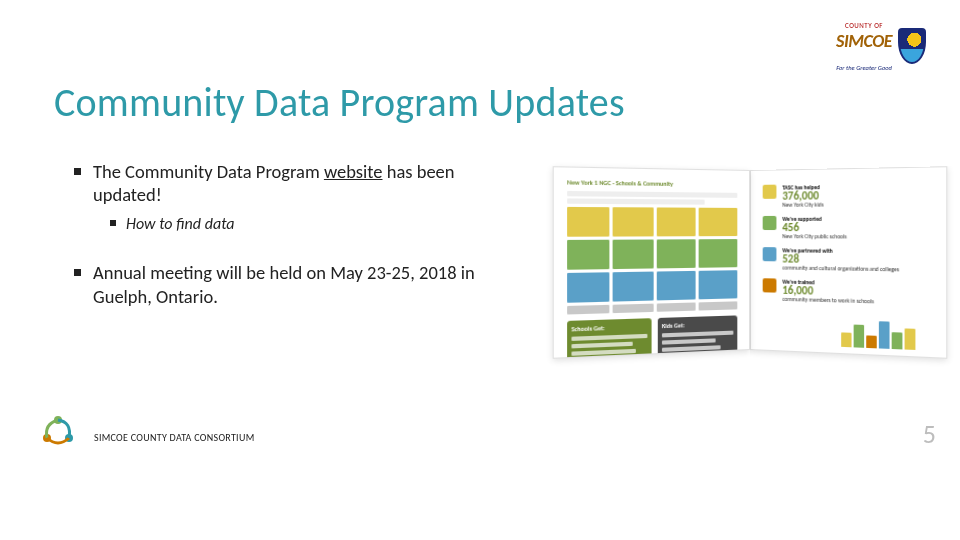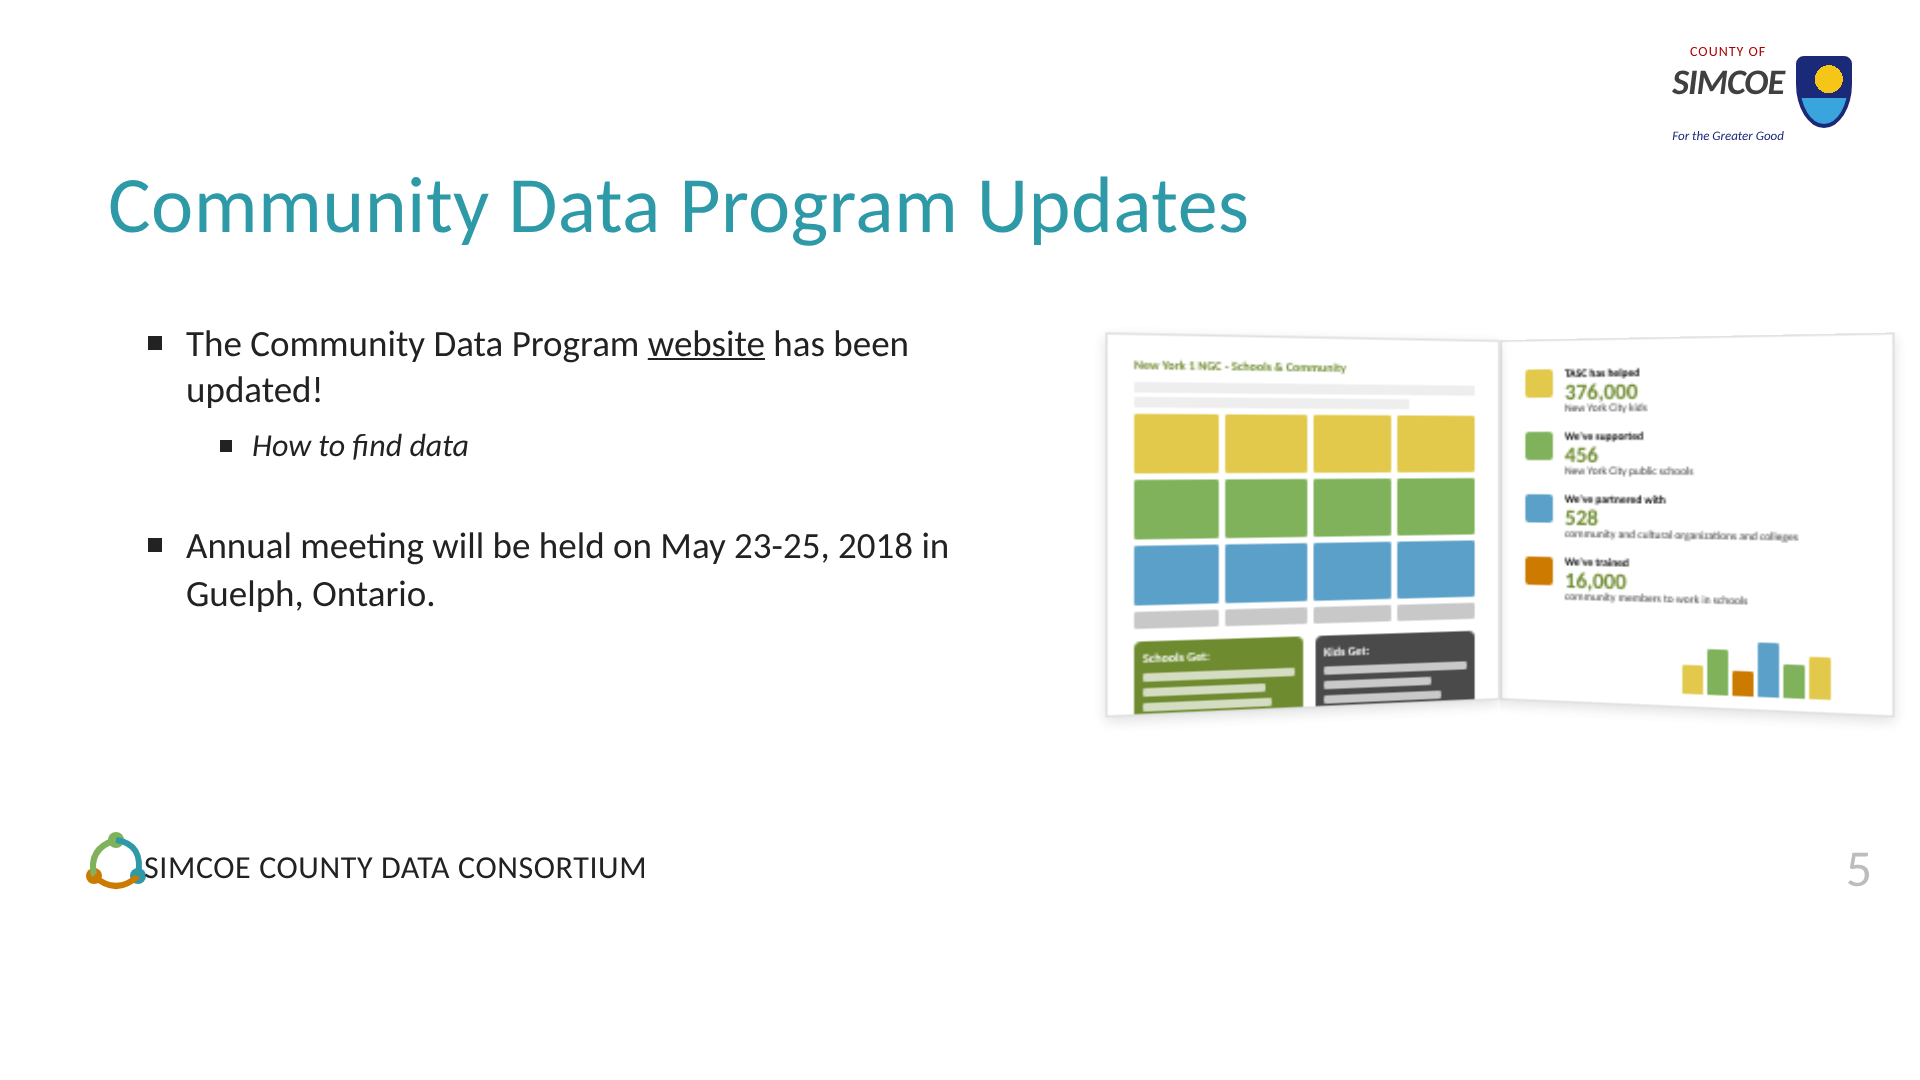--- a/index.html
+++ b/index.html
@@ -15,21 +15,21 @@
     display: flex;
     align-items: center;
     justify-content: flex-end;
   }
   .logo-simcoe-inner {
     display: flex;
     flex-direction: column;
     align-items: center;
   }
   .county-of { font-size: 7px; color: #a00; letter-spacing: 0.5px; white-space: nowrap; }
-  .simcoe-word { font-size: 18px; font-weight: 900; font-style: italic; color: #404040; letter-spacing: -0.5px; }
+  .simcoe-word { font-size: 18px; font-weight: 900; font-style: italic; color: #a16207; letter-spacing: -0.5px; }
   .simcoe-tag { font-size: 6.5px; color: #1a2a78; font-style: italic; margin-top: 12px; }
   .simcoe-crest {
     width: 28px; height: 36px;
     background:
       radial-gradient(circle at 60% 30%, #f5c518 0 7px, transparent 7px),
       linear-gradient(to bottom, #1a2a78 0 60%, #3aa5dd 60% 100%);
     border-radius: 4px 4px 14px 14px / 4px 4px 22px 22px;
     border: 2px solid #1a2a78;
     position: relative;
     margin-left: 6px;
@@ -136,23 +136,23 @@
   .bld { width: 10px; border-radius: 1px 1px 0 0; }
 
   .footer-logo {
     position: absolute;
     left: 38px;
     bottom: 22px;
     width: 40px; height: 40px;
   }
   .footer-text {
     position: absolute;
-    left: 72px;
+    left: 94px;
     bottom: 28px;
-    font-size: 16px;
+    font-size: 10px;
     letter-spacing: 0.3px;
     color: #222;
   }
   .pagenum {
     position: absolute;
     right: 24px;
     bottom: 22px;
     font-size: 26px;
     color: #bdbdbd;
     font-weight: 300;

